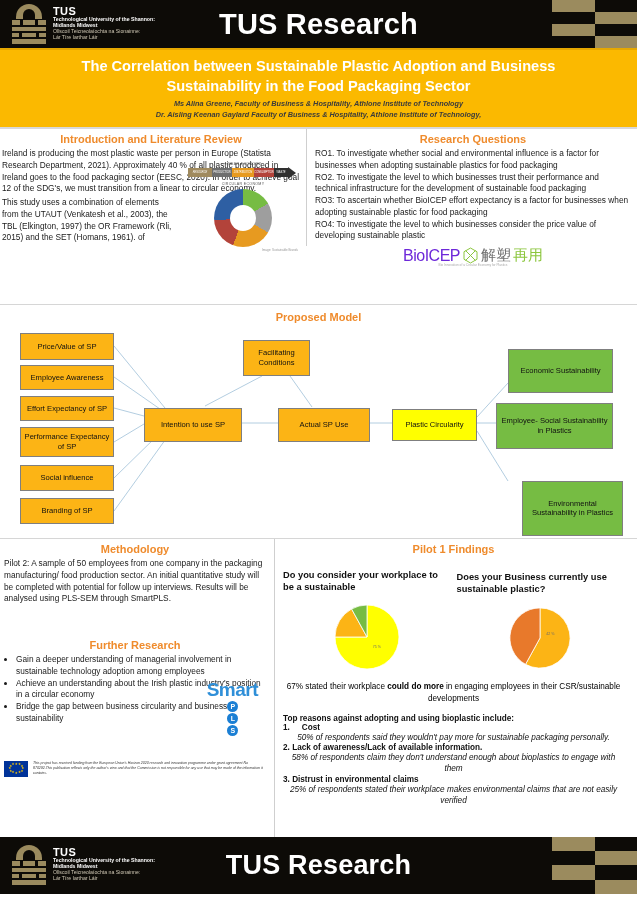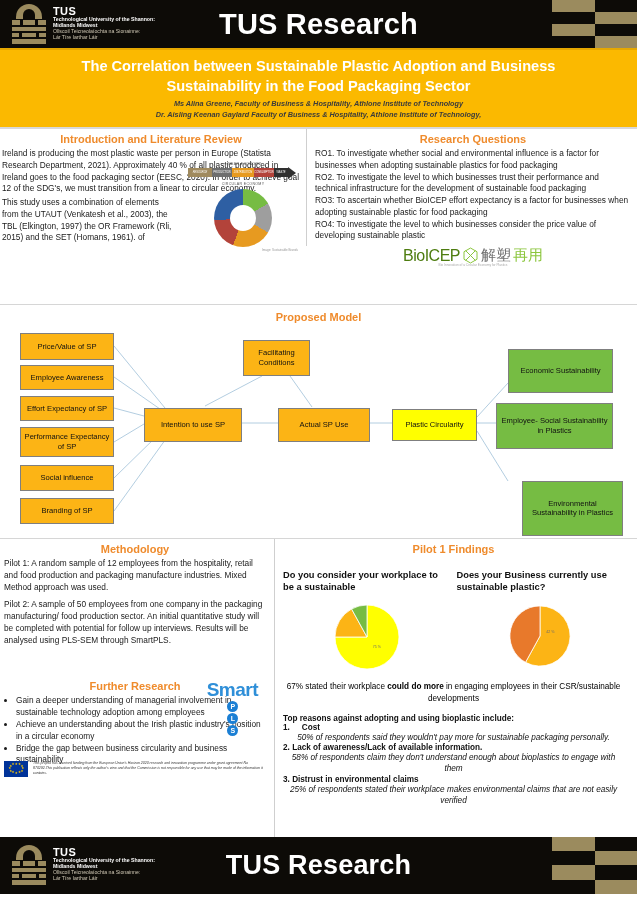--- a/index.html
+++ b/index.html
@@ -228,21 +228,21 @@
   .rq-line { margin: 0; }
   .bioicep {
     margin-top: 4px;
     display: flex;
     align-items: center;
     justify-content: center;
     gap: 2px;
   }
   .bio-text {
     font-size: 16px;
-    color: #4d7c0f;
+    color: #6d28d9;
     letter-spacing: -.5px;
     font-family: "Liberation Sans", sans-serif;
   }
   .bio-hex {
     width: 17px; height: 17px;
     position: relative;
   }
   .bio-hex svg { display:block; }
   .bio-cjk1 { font-size: 15px; color: #6f6f6f; }
   .bio-cjk2 { font-size: 15px; color: #8cc63e; }
@@ -323,21 +323,21 @@
   .sp-stack { display: flex; flex-direction: column; gap: 1px; margin-left: 1px; }
   .sp-dot {
     width: 11px; height: 11px; border-radius: 50%;
     background: #1b7fd4; color: #fff;
     font-size: 7px; font-weight: bold;
     display: flex; align-items: center; justify-content: center;
   }
   .fr-list { margin: 0; padding-left: 12px; }
   .fr-list li { margin-bottom: 0px; }
 
-  .q-row { display: flex; gap: 6px; margin-top: 14px; }
+  .q-row { display: flex; gap: 6px; margin-top: 14px; align-items: flex-end; }
   .q-col { flex: 1; }
   .q-title {
     font-size: 9.3px;
     font-weight: bold;
     color: #111;
     line-height: 1.3;
   }
   .pie-holder {
     margin-top: 10px;
     display: flex;
@@ -549,21 +549,20 @@
         <span>Environmental Sustainability in Plastics</span>
       </div>
     </div>
 </div>
 
 <div class="row-bottom">
 
   <div class="col-method">
     <div class="sec-head">Methodology</div>
     <div class="body-text">
-      <p class="meth-para">Pilot 1: A random sample of 12 employees from the hospitality, retail and food production and packaging manufacture industries. Mixed Method approach was used.</p>
       <p class="meth-para">Pilot 2: A sample of 50 employees from one company in the packaging manufacturing/ food production sector. An initial quantitative study will be completed with potential for follow up interviews. Results will be analysed using  PLS-SEM through SmartPLS.</p>
     </div>
 
     <div class="smartpls">
       <span class="sp-word">Smart</span>
       <span class="sp-stack">
         <span class="sp-dot">P</span>
         <span class="sp-dot">L</span>
         <span class="sp-dot">S</span>
       </span>

